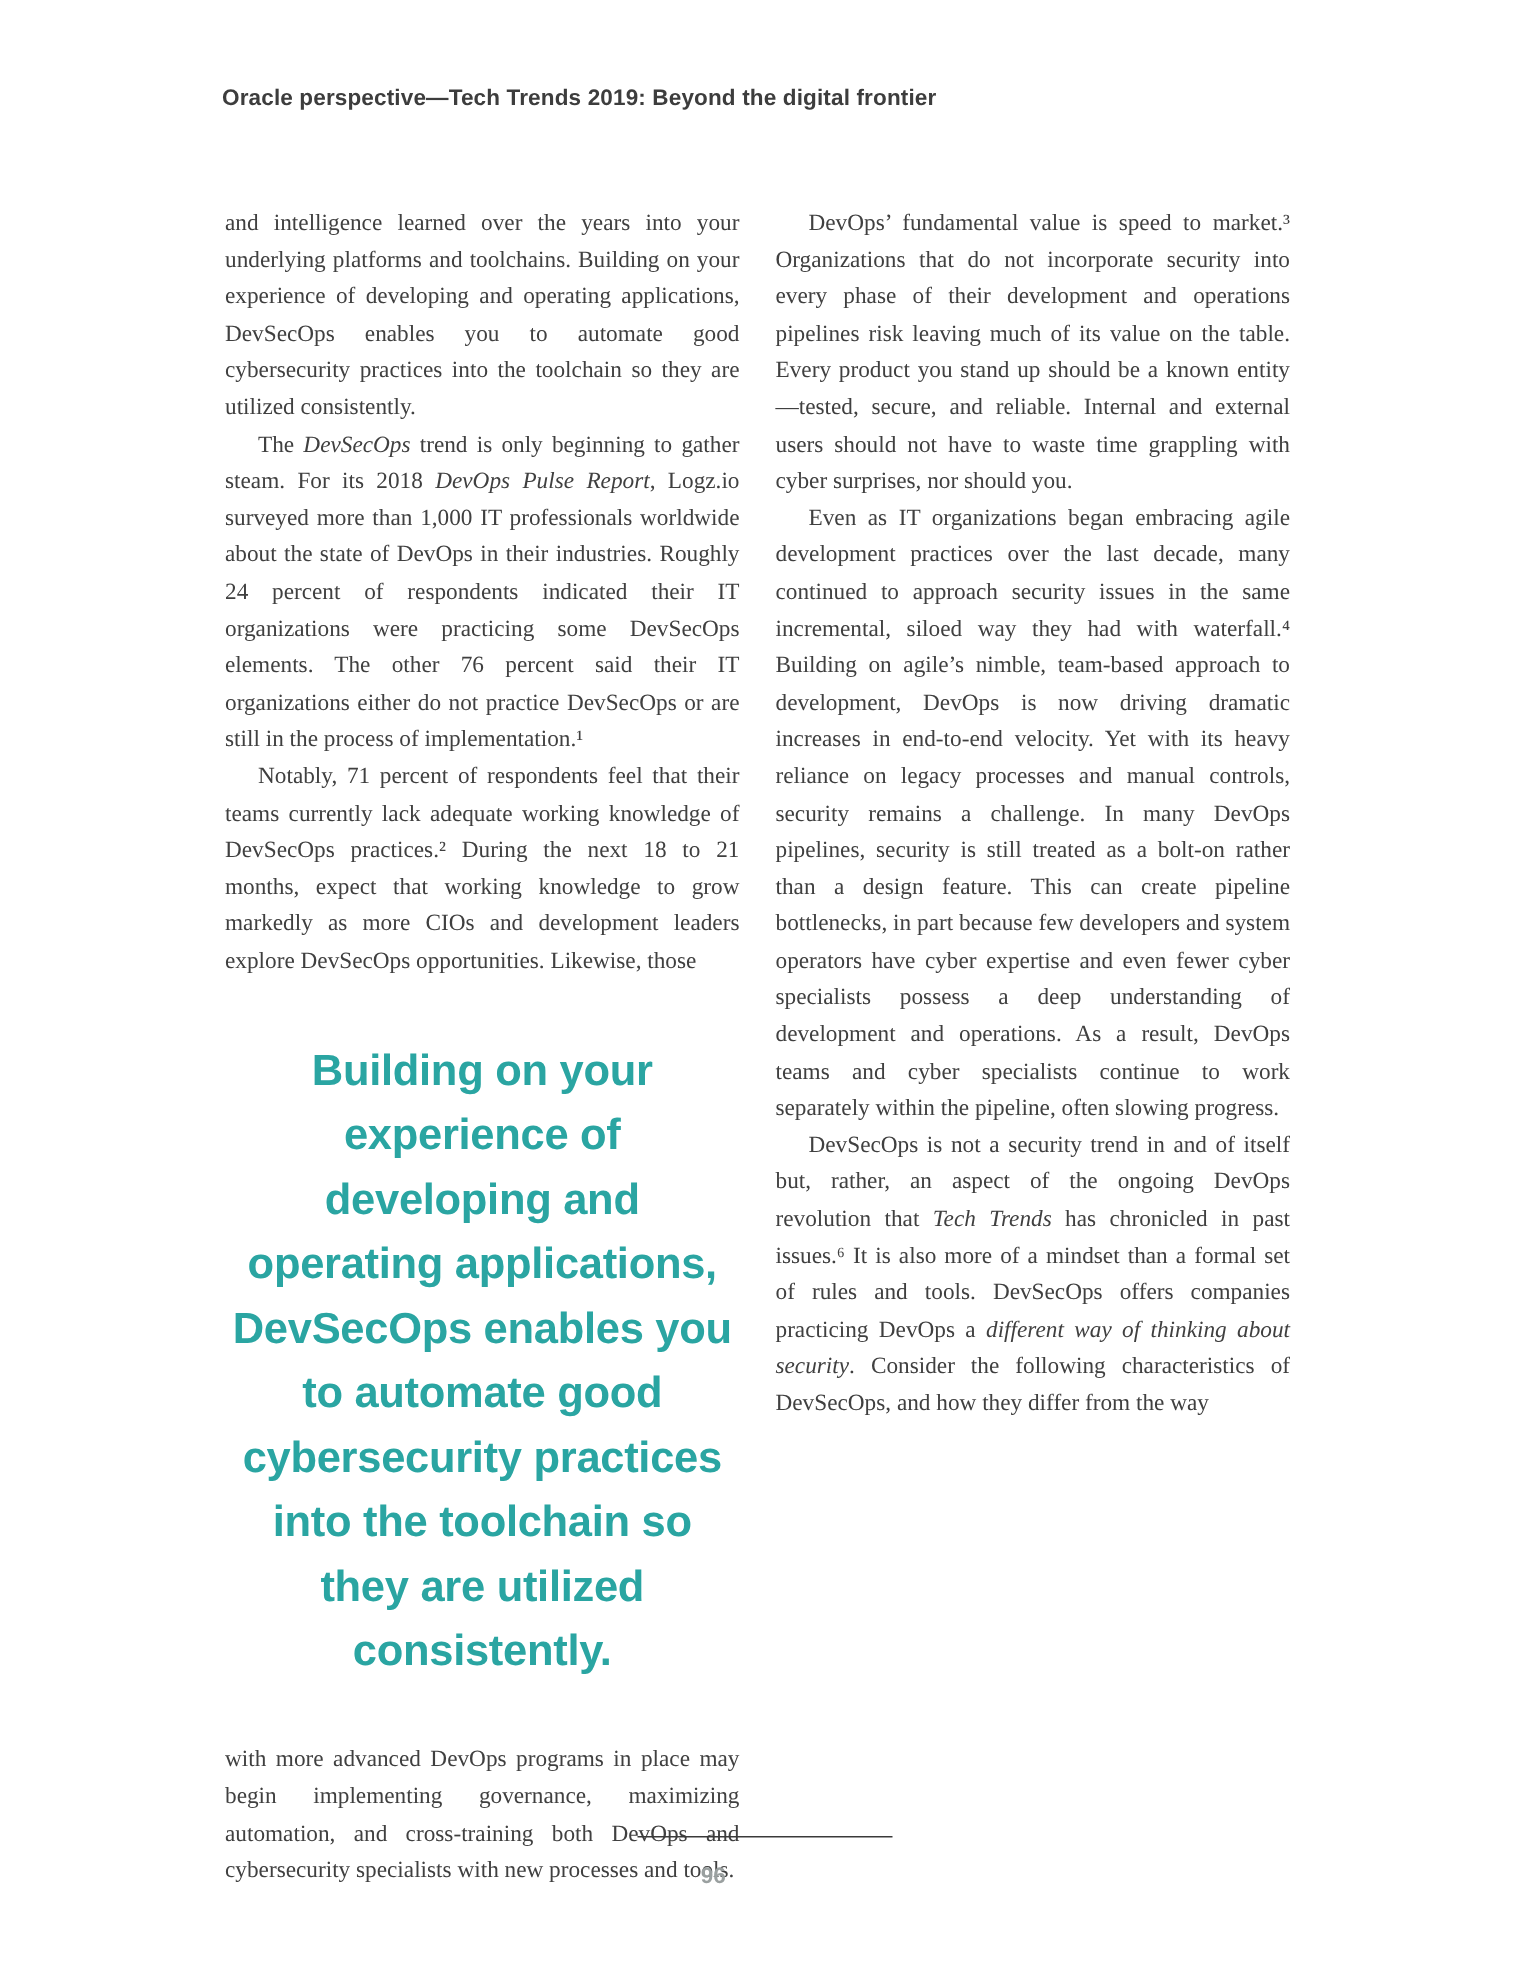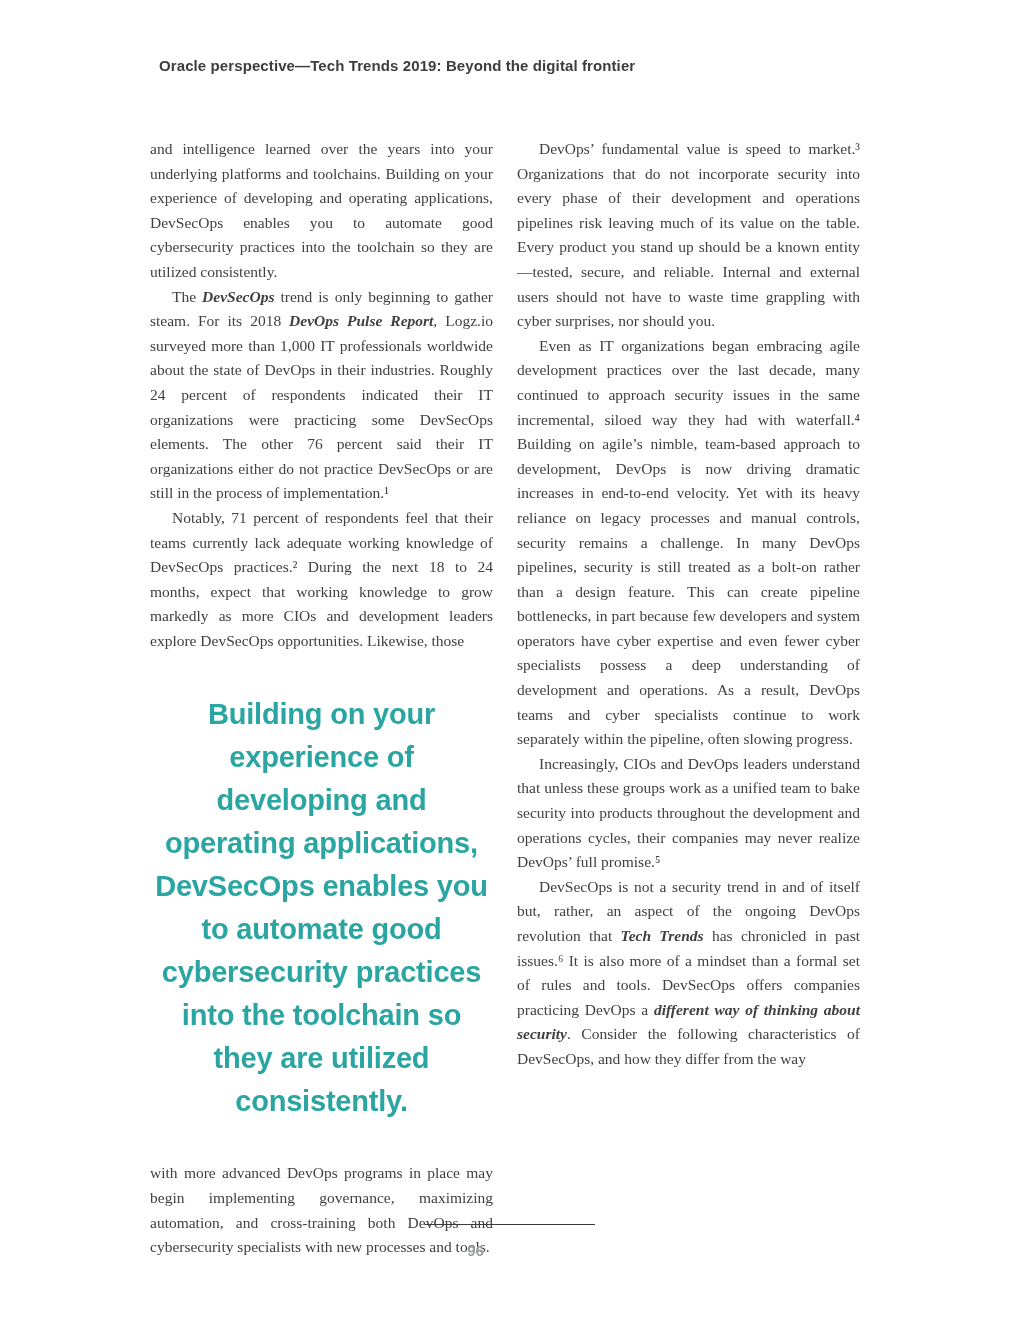--- a/index.html
+++ b/index.html
@@ -10,21 +10,21 @@
     position: relative;
     font-family: "Liberation Serif", serif;
     color: #3f3f3f;
     overflow: hidden;
   }
   :root { --accent: #2aa5a2; }
 
   .running-header {
     position: absolute;
     top: 57px;
-    left: 159px;
+    left: 148px;
     font-family: "Liberation Sans", sans-serif;
     font-size: 15px;
     font-weight: 700;
     color: #3d3d3d;
     letter-spacing: 0.1px;
   }
 
   .columns {
     position: absolute;
     top: 137px;
@@ -38,21 +38,21 @@
   p.body {
     font-size: 15.5px;
     line-height: 24.6px;
     text-align: justify;
     color: #404040;
     hyphens: auto;
     -webkit-hyphens: auto;
     margin: 0;
   }
   p.indent { text-indent: 22px; }
-  .italic { font-style: italic; font-weight: bold; }
+  .italic { font-style: italic; }
 
   .pull-quote {
     font-family: "Liberation Sans", sans-serif;
     font-weight: 700;
     font-size: 29px;
     line-height: 43px;
     color: var(--accent);
     margin: 40px 0 38px 0;
     text-align: center;
     letter-spacing: -0.2px;
@@ -93,35 +93,34 @@
 
   <header class="running-header">Oracle perspective—Tech Trends 2019: Beyond the digital frontier</header>
 
   <main class="columns">
 
     <section class="col">
       <p class="body">and intelligence learned over the years into your underlying platforms and toolchains. Building on your experience of developing and operating applications, DevSecOps enables you to automate good cybersecurity practices into the toolchain so they are utilized consistently.</p>
 
       <p class="body indent"><span>The </span><span class="italic">DevSecOps</span><span> trend is only beginning to gather steam. For its 2018 </span><span class="italic">DevOps Pulse Report</span><span>, Logz.io surveyed more than 1,000 IT professionals worldwide about the state of DevOps in their industries. Roughly 24 percent of respondents indicated their IT organizations were practicing some DevSecOps elements. The other 76 percent said their IT organizations either do not practice DevSecOps or are still in the process of implementation.¹</span></p>
 
-      <p class="body indent">Notably, 71 percent of respondents feel that their teams currently lack adequate working knowledge of DevSecOps practices.² During the next 18 to 24 months, expect that working knowledge to grow markedly as more CIOs and development leaders explore DevSecOps opportunities. Likewise, those</p>
+      <p class="body indent">Notably, 71 percent of respondents feel that their teams currently lack adequate working knowledge of DevSecOps practices.² During the next 18 to 21 months, expect that working knowledge to grow markedly as more CIOs and development leaders explore DevSecOps opportunities. Likewise, those</p>
 
       <p class="pull-quote">Building on your experience of developing and operating applications, DevSecOps enables you to automate good cybersecurity practices into the toolchain so they are utilized consistently.</p>
 
       <p class="body">with more advanced DevOps programs in place may begin implementing governance, maximizing automation, and cross-training both DevOps and cybersecurity specialists with new processes and tools.</p>
     </section>
 
     <section class="col">
       <p class="body indent">DevOps’ fundamental value is speed to market.³ Organizations that do not incorporate security into every phase of their development and operations pipelines risk leaving much of its value on the table. Every product you stand up should be a known entity—tested, secure, and reliable. Internal and external users should not have to waste time grappling with cyber surprises, nor should you.</p>
 
 
 
       <p class="body indent">Even as IT organizations began embracing agile development practices over the last decade, many continued to approach security issues in the same incremental, siloed way they had with waterfall.⁴ Building on agile’s nimble, team-based approach to development, DevOps is now driving dramatic increases in end-to-end velocity. Yet with its heavy reliance on legacy processes and manual controls, security remains a challenge. In many DevOps pipelines, security is still treated as a bolt-on rather than a design feature. This can create pipeline bottlenecks, in part because few developers and system operators have cyber expertise and even fewer cyber specialists possess a deep understanding of development and operations. As a result, DevOps teams and cyber specialists continue to work separately within the pipeline, often slowing progress.</p>
 
-      <p class="body indent">Increasingly, CIOs and DevOps leaders understand that unless these groups work as a unified team to bake security into products throughout the development and operations cycles, their companies may never realize DevOps’ full promise.⁵</p>
 
       <p class="body indent"><span>DevSecOps is not a security trend in and of itself but, rather, an aspect of the ongoing DevOps revolution that </span><span class="italic">Tech Trends</span><span> has chronicled in past issues.⁶ It is also more of a mindset than a formal set of rules and tools. DevSecOps offers companies practicing DevOps a </span><span class="italic">different way of thinking about security</span><span>. Consider the following characteristics of DevSecOps, and how they differ from the way</span></p>
     </section>
 
   </main>
 
   <footer>
     <div class="footer-rule"></div>
     <div class="page-number">96</div>
   </footer>

